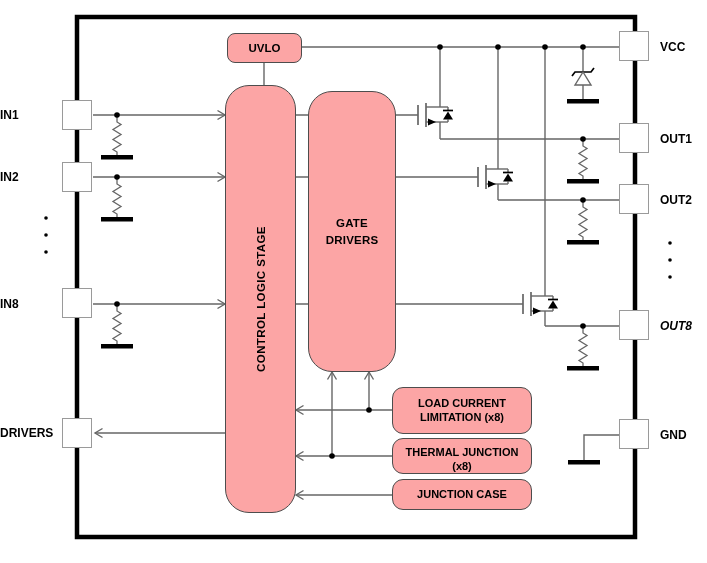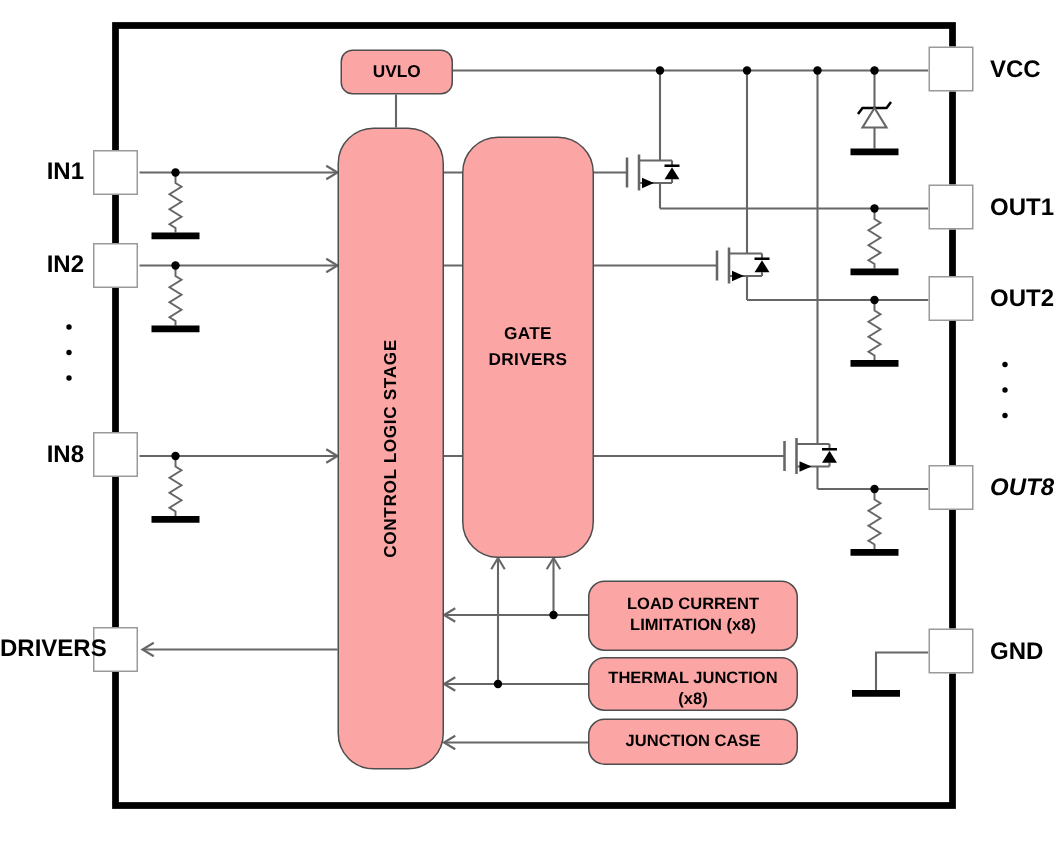--- a/index.html
+++ b/index.html
@@ -7,24 +7,24 @@
     position:relative;width:707px;height:563px;background:#ffffff;
     font-family:"Liberation Sans","DejaVu Sans",sans-serif;color:#000;
     overflow:hidden;
   }
   .stage svg{position:absolute;left:0;top:0;}
   .pin{
     position:absolute;width:28px;height:28px;background:#fff;
     border:1.6px solid #9a9a9a;z-index:3;box-sizing:content-box;
   }
   .plabel{
-    position:absolute;font-size:16px;font-weight:bold;z-index:4;
+    position:absolute;font-size:12px;font-weight:bold;z-index:4;
     white-space:nowrap;line-height:14px;
   }
-  .plabel.left{left:0;width:56px;text-align:right;}
+  .plabel.left{left:0;width:56px;}
   .plabel.right{left:660px;text-align:left;}
   .block{
     position:absolute;background:#fca5a5;border:1.8px solid #4d4d4d;
     display:flex;align-items:center;justify-content:center;
     font-weight:bold;text-align:center;z-index:2;box-sizing:border-box;
   }
   .b-uvlo{left:227px;top:33px;width:75px;height:30px;border-radius:8px;font-size:11.5px;}
   .b-clogic{left:225px;top:85px;width:71px;height:428px;border-radius:24px;font-size:11.5px;}
   .b-clogic .vlabel{transform:rotate(-90deg);white-space:nowrap;letter-spacing:.4px;}
   .b-gdrv{left:308px;top:91px;width:88px;height:281px;border-radius:24px;font-size:11.5px;line-height:17px;padding:16px 12px;letter-spacing:.2px;}

